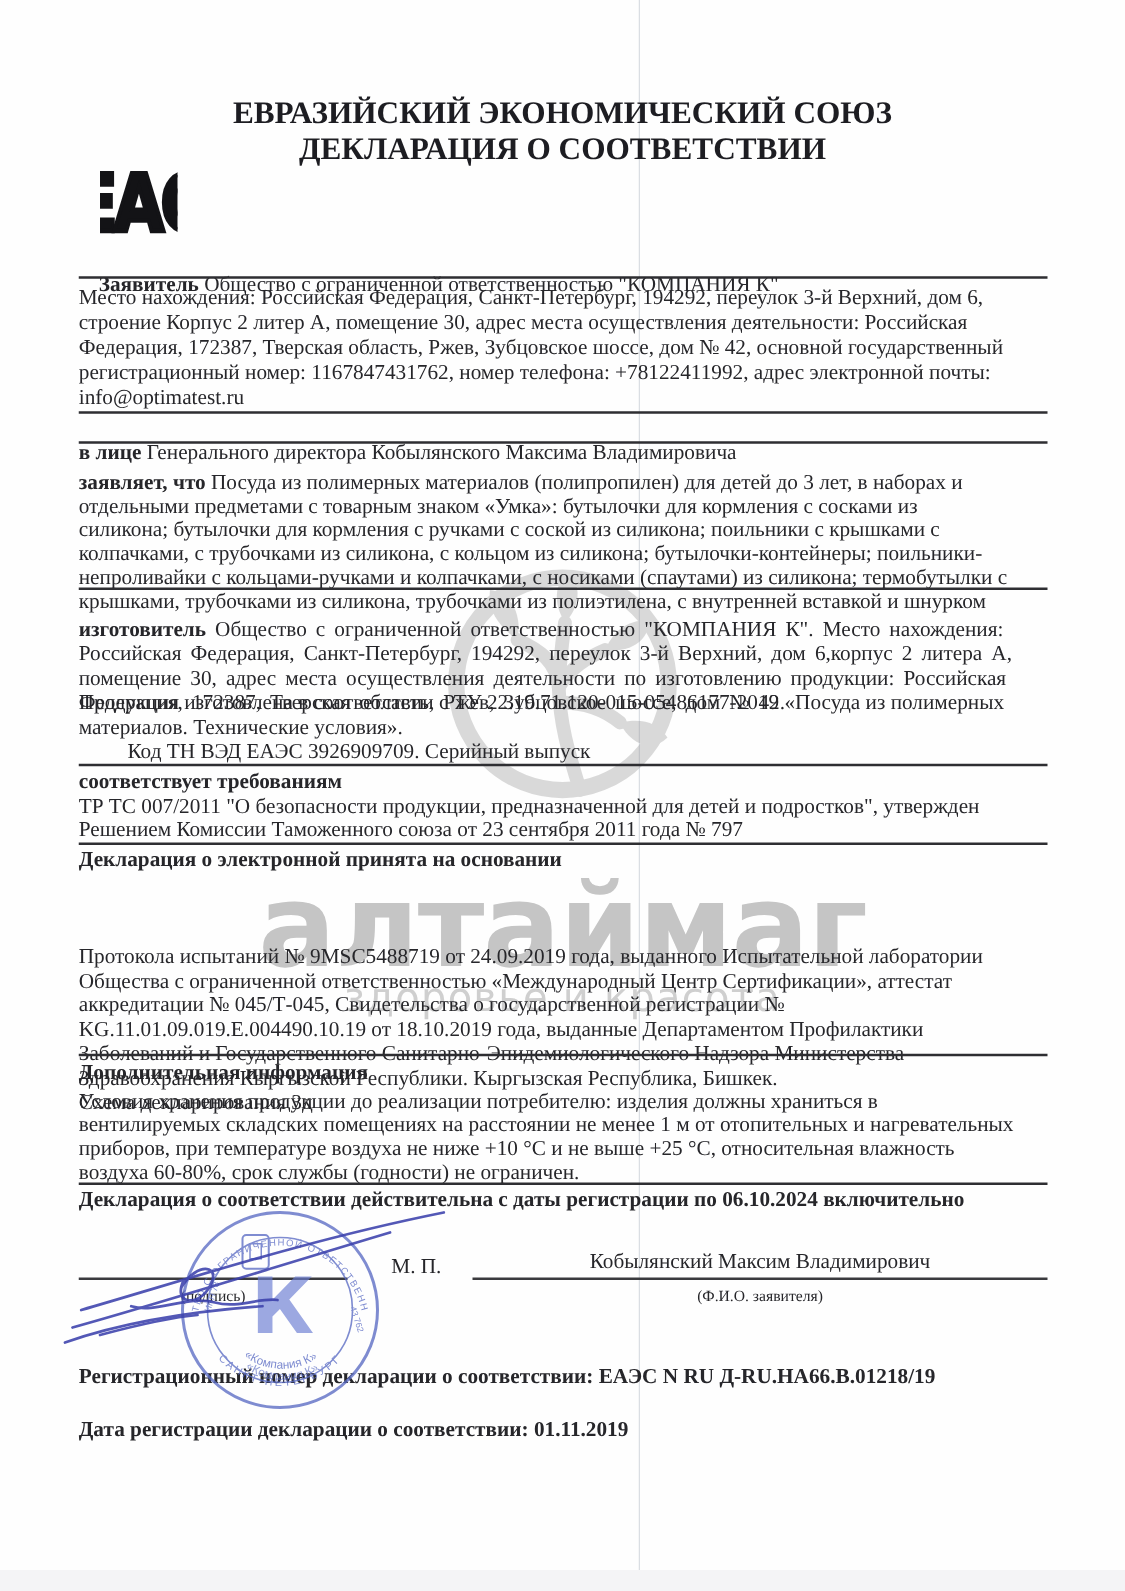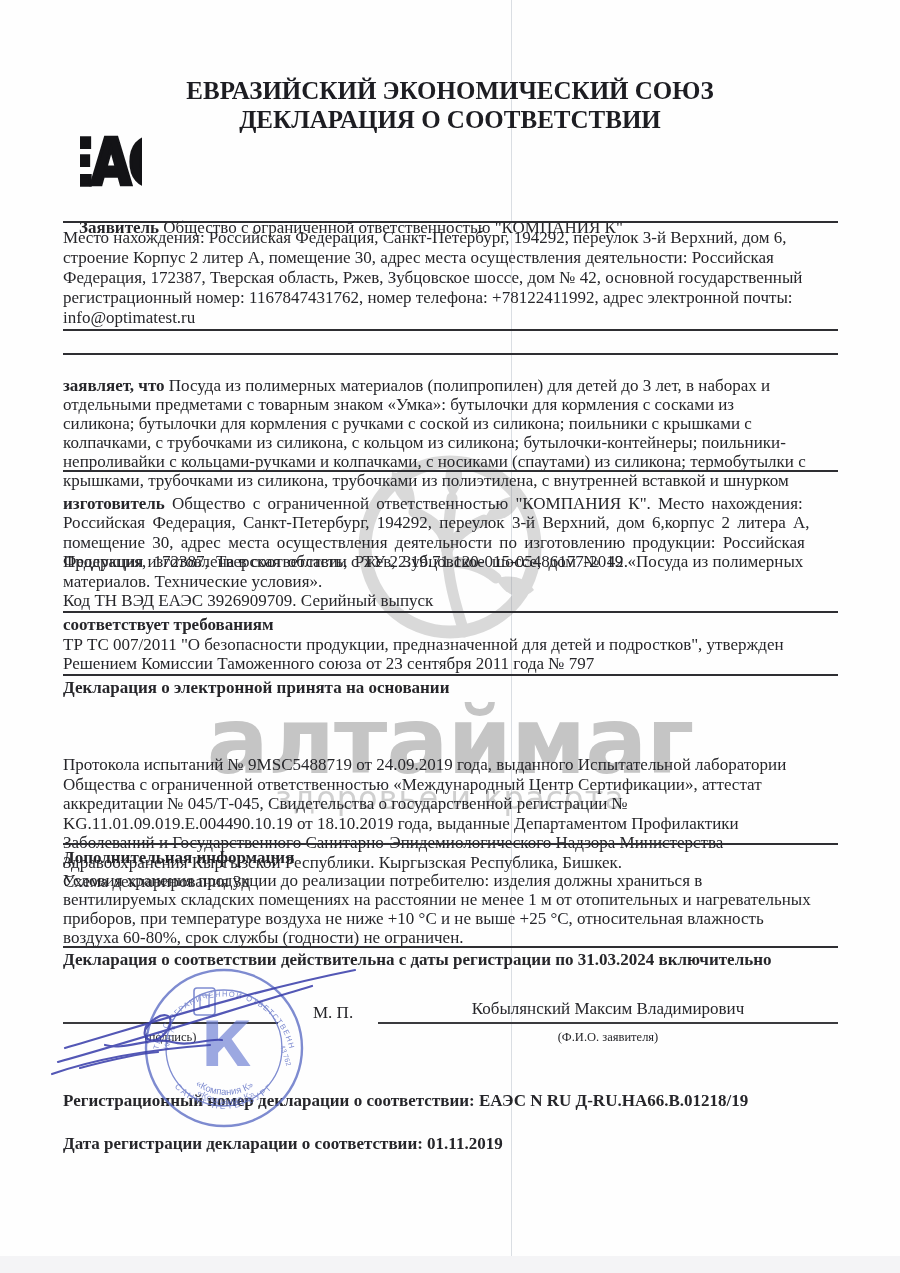--- a/index.html
+++ b/index.html
@@ -89,41 +89,44 @@
   </div>
   <div class="doc rule" style="top:221px;"></div>
 
   <div class="doc block" style="top:228px;">Место нахождения: Российская Федерация, Санкт-Петербург, 194292, переулок 3-й Верхний, дом 6,
 строение Корпус 2 литер А, помещение 30, адрес места осуществления деятельности: Российская
 Федерация, 172387, Тверская область, Ржев, Зубцовское шоссе, дом № 42, основной государственный
 регистрационный номер: 1167847431762, номер телефона: +78122411992, адрес электронной почты:
 info@optimatest.ru</div>
   <div class="doc rule" style="top:329px;"></div>
 
+  <div class="doc block" style="top:332px;">
+    <span class="lbl">в лице</span><span> Генерального директора Кобылянского Максима Владимировича</span>
+  </div>
   <div class="doc rule" style="top:353px;"></div>
 
   <div class="doc block" style="top:357px;line-height:19px;">
     <span class="lbl">заявляет, что</span><span> Посуда из полимерных материалов (полипропилен) для детей до 3 лет,  в наборах и
 отдельными предметами с товарным знаком «Умка»: бутылочки для кормления с сосками из
 силикона; бутылочки для кормления с ручками с соской из силикона; поильники с крышками с
 колпачками, с трубочками из силикона, с кольцом из силикона; бутылочки-контейнеры; поильники-
 непроливайки с кольцами-ручками и колпачками, с носиками (спаутами) из силикона; термобутылки с
 крышками, трубочками из силикона, трубочками из полиэтилена, с внутренней вставкой и шнурком</span>
   </div>
   <div class="doc rule" style="top:470px;"></div>
 
   <div class="doc block just" style="top:474px;line-height:19.5px;">
     <span class="lbl">изготовитель</span><span> Общество с ограниченной ответственностью "КОМПАНИЯ К". Место нахождения:
 Российская Федерация, Санкт-Петербург, 194292, переулок 3-й Верхний, дом 6,корпус 2 литера А,
 помещение 30, адрес места осуществления деятельности по изготовлению продукции: Российская
 Федерация, 172387, Тверская область, Ржев, Зубцовское шоссе, дом № 42.</span>
   </div>
   <div class="doc block" style="top:552px;line-height:19.5px;">Продукция изготовлена в соответствии с ТУ 22.19.71.120-015-05486177-2019 «Посуда из полимерных
 материалов. Технические условия».</div>
-  <div class="doc block" style="top:591px;line-height:19.5px;">Код ТН ВЭД ЕАЭС 3926909709. Серийный выпуск</div>
+  <div class="doc block" style="top:591px;line-height:19.5px;margin-left:39px;">Код ТН ВЭД ЕАЭС 3926909709. Серийный выпуск</div>
   <div class="doc rule" style="top:611px;"></div>
 
   <div class="doc block boldline" style="top:615px;">соответствует требованиям</div>
   <div class="doc block" style="top:635px;line-height:19px;">ТР ТС 007/2011 "О безопасности продукции, предназначенной для детей и подростков", утвержден
 Решением Комиссии Таможенного союза от 23 сентября 2011 года № 797</div>
   <div class="doc rule" style="top:674px;"></div>
 
   <div class="doc block boldline" style="top:678px;">Декларация о электронной принята на основании</div>
   <div class="doc block" style="top:707px;line-height:19.5px;margin-top:48px;">Протокола испытаний № 9MSC5488719 от 24.09.2019 года, выданного Испытательной лаборатории
 Общества с ограниченной ответственностью «Международный Центр Сертификации», аттестат
@@ -134,21 +137,21 @@
 Схема декларирования 3д</div>
   <div class="doc rule" style="top:843px;"></div>
 
   <div class="doc block boldline" style="top:848px;">Дополнительная информация</div>
   <div class="doc block" style="top:871px;line-height:19px;">Условия хранения продукции до реализации потребителю: изделия должны храниться в
 вентилируемых складских помещениях на расстоянии не менее 1 м от отопительных и нагревательных
 приборов, при температуре воздуха не ниже +10 °С и не выше +25 °С, относительная влажность
 воздуха 60-80%, срок службы (годности) не ограничен.</div>
   <div class="doc rule" style="top:946px;"></div>
 
-  <div class="doc block boldline" style="top:950px;">Декларация о соответствии  действительна с даты регистрации по 31.03.2024 включительно</div>
+  <div class="doc block boldline" style="top:950px;">Декларация о соответствии  действительна с даты регистрации по 06.10.2024 включительно</div>
 
   <div class="doc rule rule-thin" style="top:1022px;left:63px;width:215px;"></div>
   <div class="doc block small-cap center" style="top:1027px;left:108px;width:125px;">(подпись)</div>
   <div class="doc block" style="top:1003px;left:313px;width:60px;">М. П.</div>
   <div class="doc rule rule-thin" style="top:1022px;left:378px;width:460px;"></div>
   <div class="doc block center" style="top:999px;left:378px;width:460px;">Кобылянский Максим Владимирович</div>
   <div class="doc block small-cap center" style="top:1027px;left:378px;width:460px;">(Ф.И.О. заявителя)</div>
 
   <div class="doc block boldline" style="top:1091px;">Регистрационный номер декларации о соответствии: ЕАЭС N RU Д-RU.НА66.В.01218/19</div>
   <div class="doc block boldline" style="top:1134px;">Дата регистрации декларации о соответствии: 01.11.2019</div>

